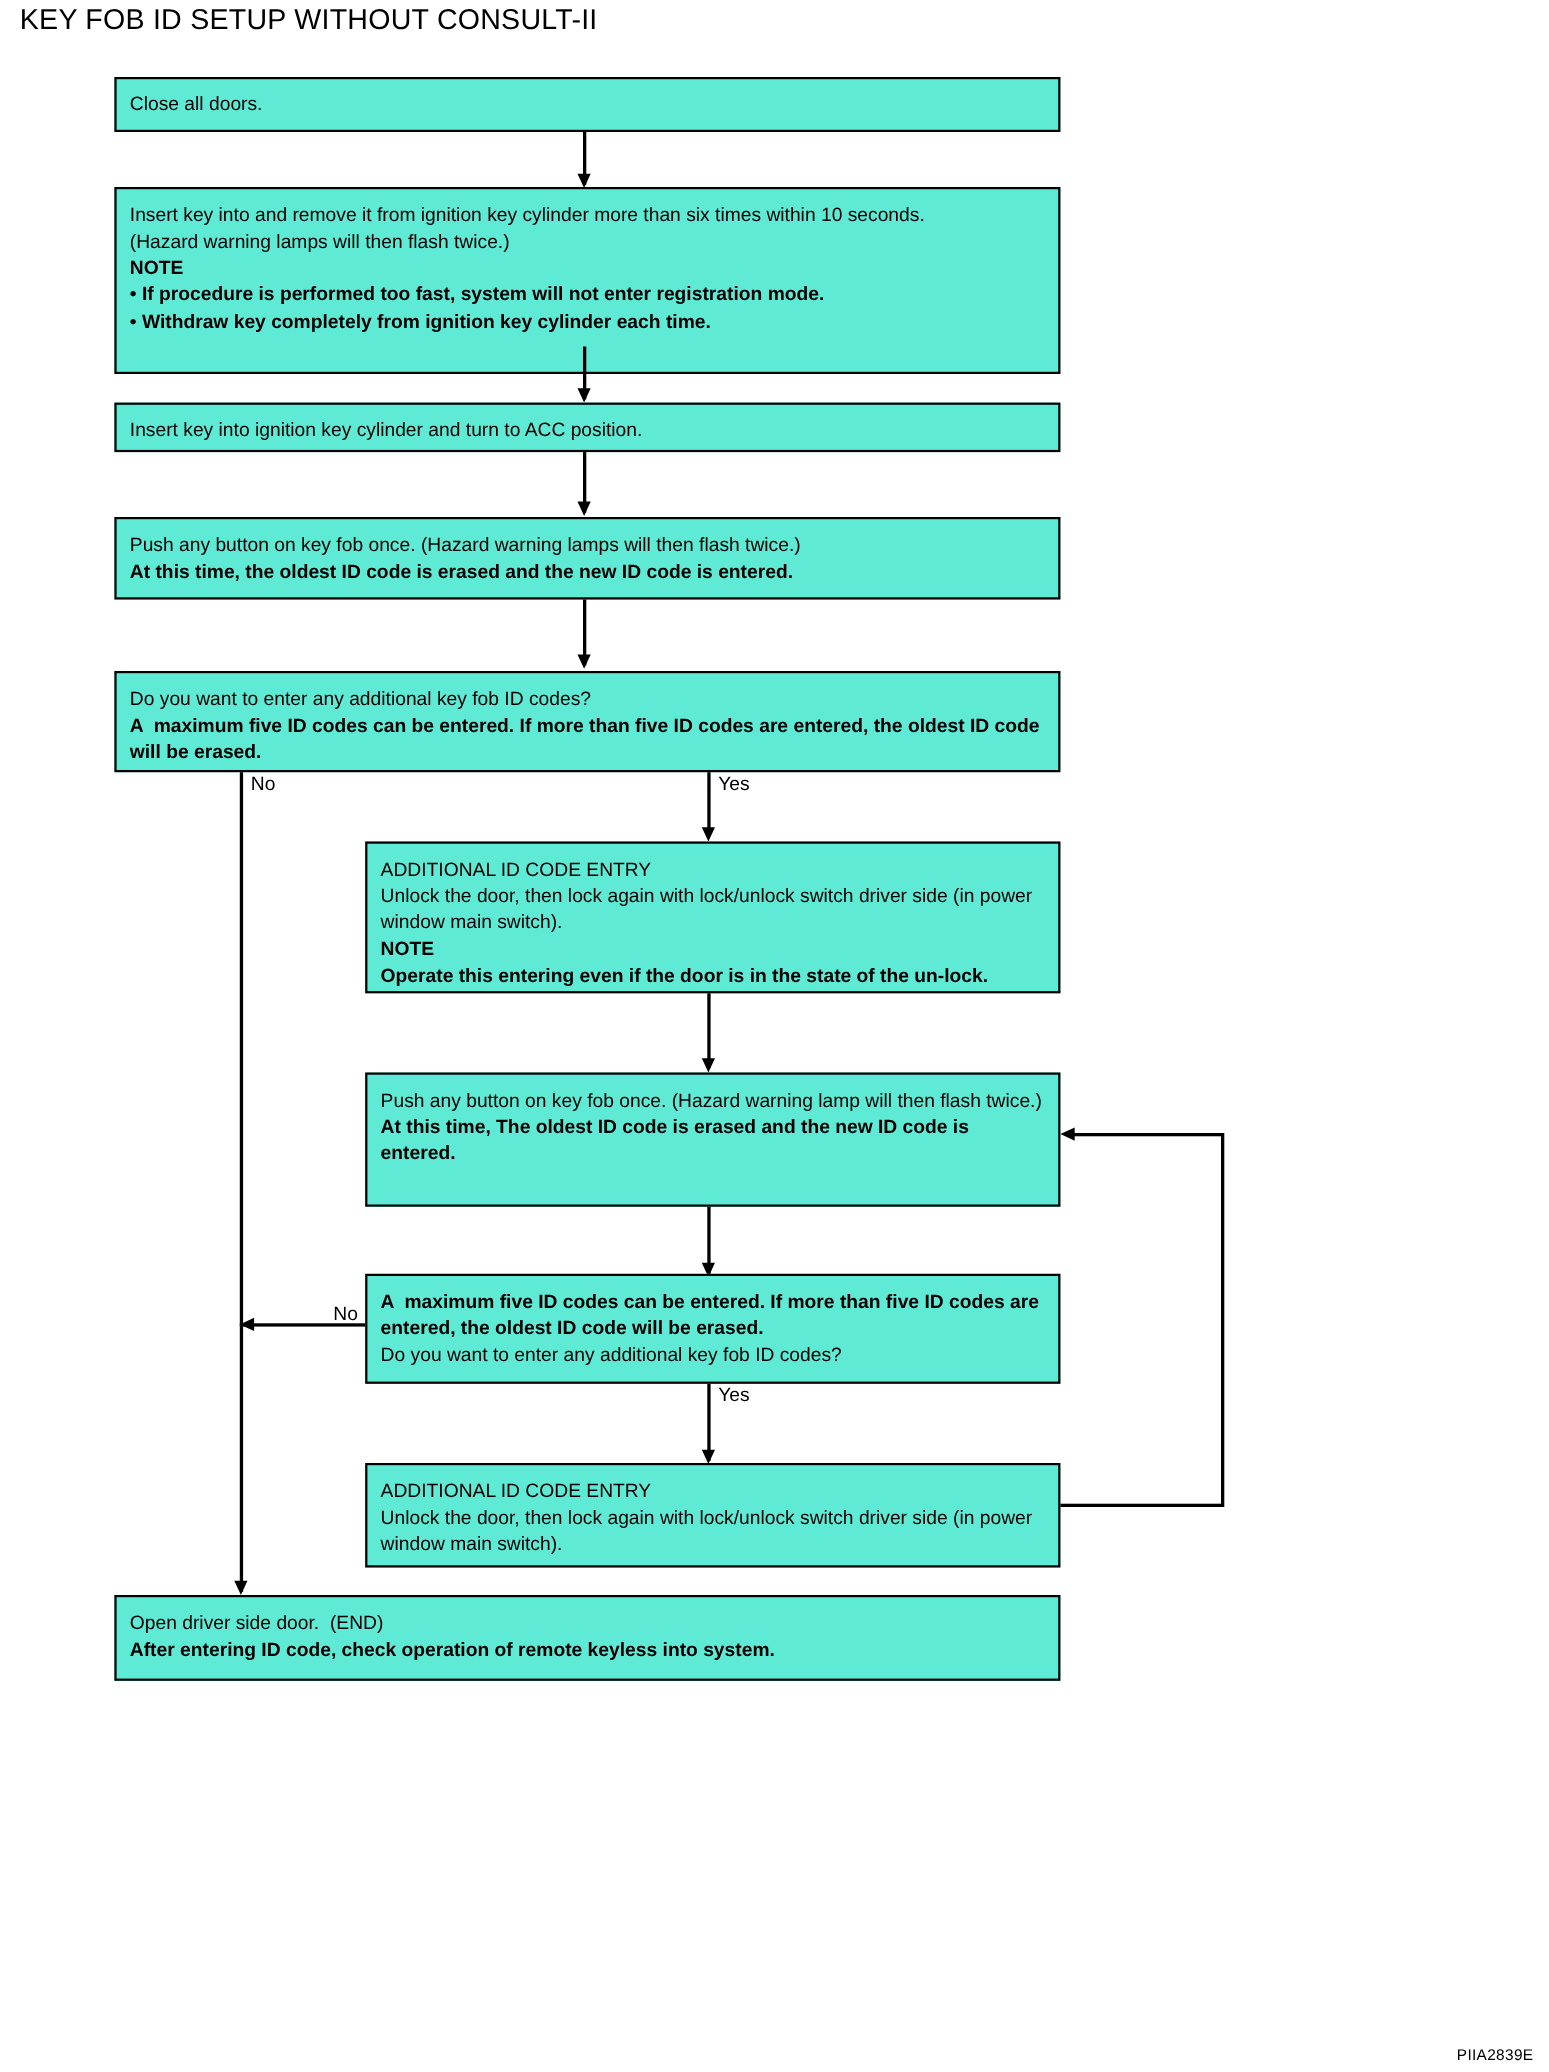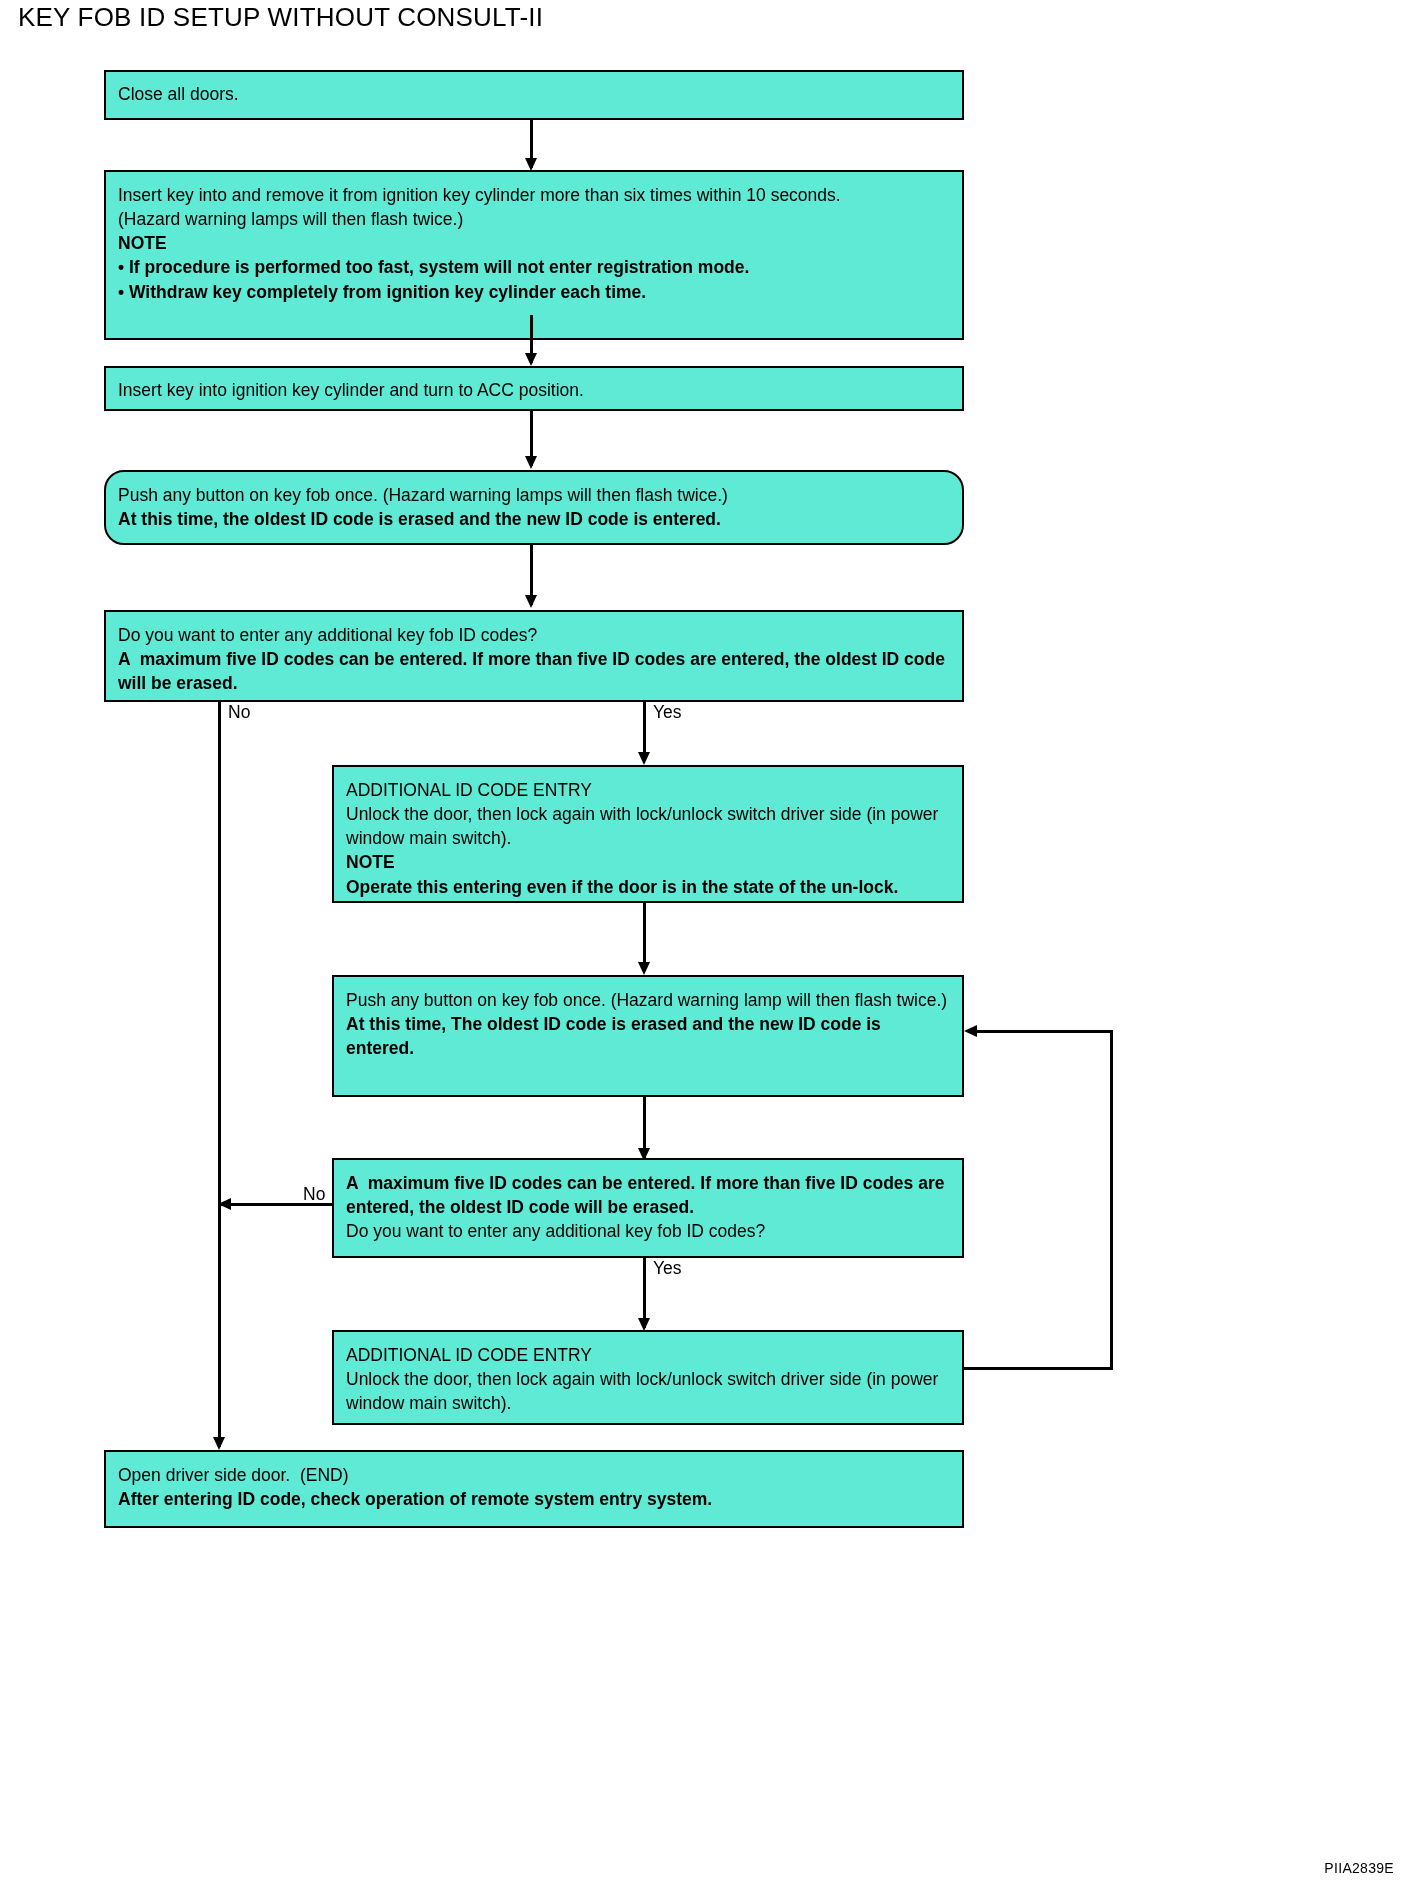--- a/index.html
+++ b/index.html
@@ -110,21 +110,21 @@
   <div class="vline" style="left:530px; top:315px; height:48px;"></div>
   <div class="arrow-down" style="left:525px; top:353px;"></div>
 
   <div class="box" style="left:104px; top:366px; width:860px; height:45px;">
     <p>Insert key into ignition key cylinder and turn to ACC position.</p>
   </div>
 
   <div class="vline" style="left:530px; top:411px; height:55px;"></div>
   <div class="arrow-down" style="left:525px; top:456px;"></div>
 
-  <div class="box" style="left:104px; top:470px; width:860px; height:75px; padding-top:11px;border-radius:20px;">
+  <div class="box" style="left:104px; top:470px; width:860px; height:75px; padding-top:11px;">
     <p>Push any button on key fob once. (Hazard warning lamps will then flash twice.)</p>
     <p class="b">At this time, the oldest ID code is erased and the new ID code is entered.</p>
   </div>
 
   <div class="vline" style="left:530px; top:545px; height:60px;"></div>
   <div class="arrow-down" style="left:525px; top:595px;"></div>
 
   <div class="box" style="left:104px; top:610px; width:860px; height:92px; padding-top:11px;">
     <p>Do you want to enter any additional key fob ID codes?</p>
     <p class="b">A  maximum five ID codes can be entered. If more than five ID codes are entered, the oldest ID code will be erased.</p>
@@ -174,18 +174,18 @@
     <p>Unlock the door, then lock again with lock/unlock switch driver side (in power window main switch).</p>
   </div>
 
   <div class="hline" style="left:964px; top:1367px; width:148px;"></div>
   <div class="vline" style="left:1110px; top:1030px; height:340px;"></div>
   <div class="hline" style="left:976px; top:1030px; width:136px;"></div>
   <div class="arrow-left" style="left:964px; top:1025px;"></div>
 
   <div class="box" style="left:104px; top:1450px; width:860px; height:78px; padding-top:11px;">
     <p>Open driver side door.  (END)</p>
-    <p class="b">After entering ID code, check operation of remote system entry system.</p>
+    <p class="b">After entering ID code, check operation of remote keyless into system.</p>
   </div>
 
   <div class="figcode">PIIA2839E</div>
 
 </div>
 
 </body></html>

